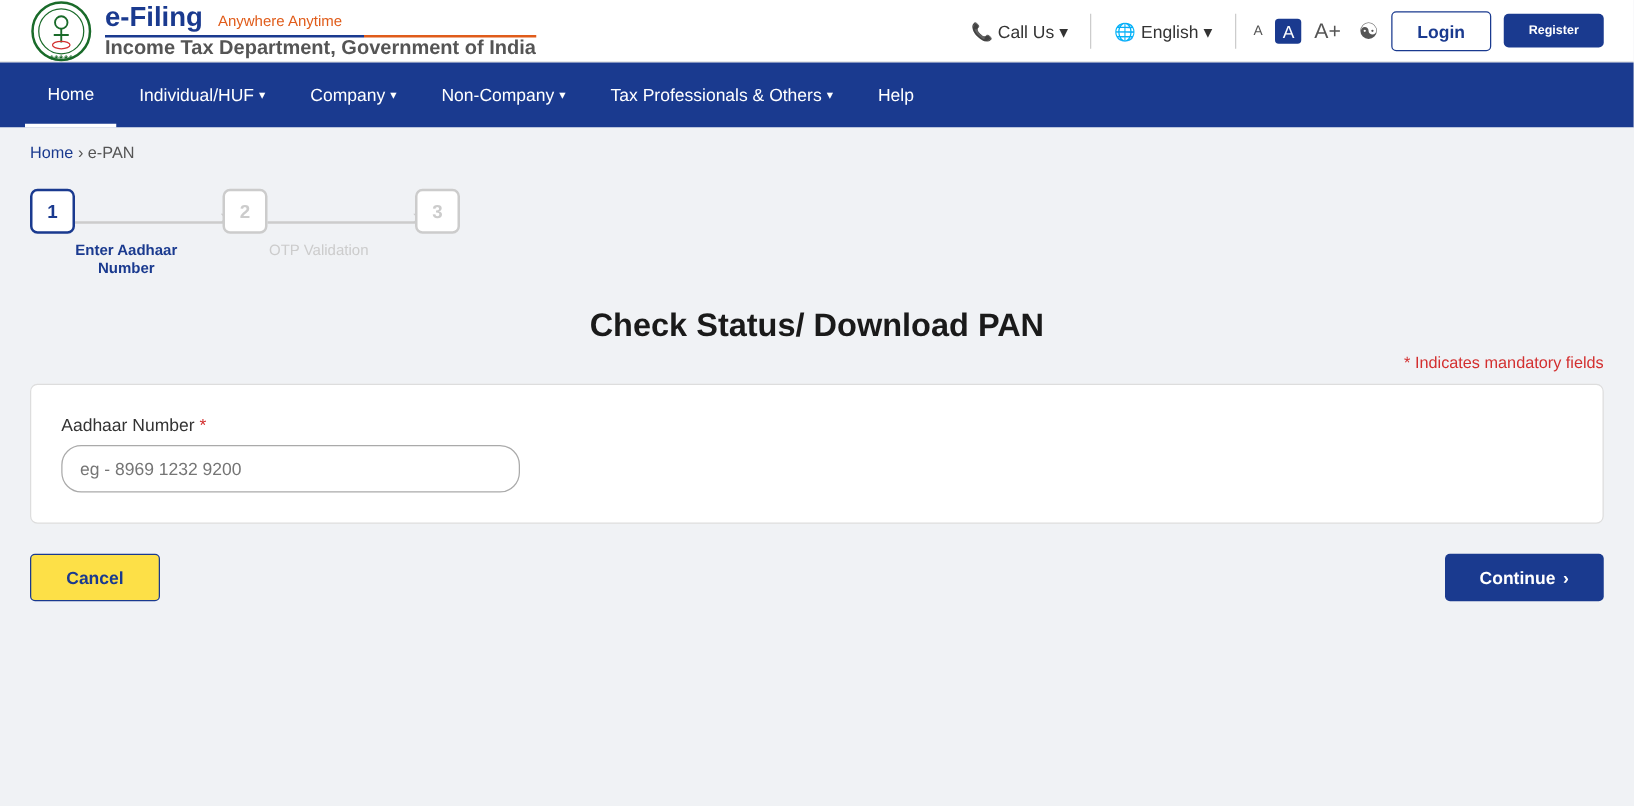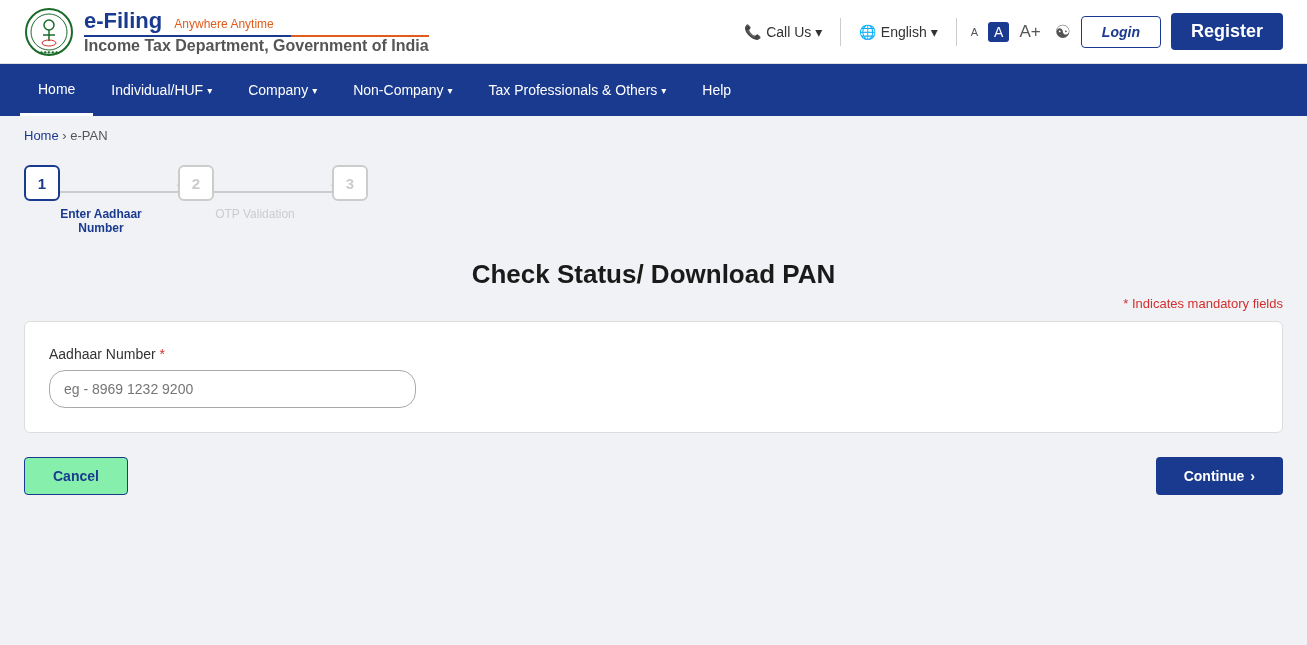--- a/index.html
+++ b/index.html
@@ -6,21 +6,21 @@
     body { font-family: Arial, sans-serif; background: #f0f2f5; min-height: 645px; }
 
     
     .header {
       background: #fff;
       display: flex;
       align-items: center;
       justify-content: space-between;
       padding: 8px 24px;
       border-bottom: 1px solid #e0e0e0;
-      height: 64px;
+      height: 50px;
     }
     .logo-area {
       display: flex;
       align-items: center;
       gap: 10px;
     }
     .logo-emblem {
       width: 50px;
       height: 50px;
     }
@@ -98,29 +98,28 @@
     }
     .login-btn {
       border: 1.5px solid #1a3a8f;
       color: #1a3a8f;
       background: #fff;
       padding: 7px 20px;
       border-radius: 4px;
       font-size: 14px;
       font-weight: bold;
       cursor: pointer;
-      font-style: italic;
     }
     .register-btn {
       background: #1a3a8f;
       color: #fff;
       border: none;
       padding: 8px 20px;
       border-radius: 4px;
-      font-size: 18px;
+      font-size: 10px;
       font-weight: bold;
       cursor: pointer;
     }
 
     
     .nav {
       background: #1a3a8f;
       display: flex;
       align-items: stretch;
       padding: 0 20px;
@@ -257,21 +256,21 @@
     
     .actions {
       display: flex;
       justify-content: space-between;
       align-items: center;
       padding: 0 0 10px;
     }
     .cancel-btn {
       border: 1.5px solid #1a3a8f;
       color: #1a3a8f;
-      background: #86efac;
+      background: #fde047;
       padding: 10px 28px;
       border-radius: 4px;
       font-size: 14px;
       font-weight: bold;
       cursor: pointer;
     }
     .continue-btn {
       background: #1a3a8f;
       color: #fff;
       border: none;

